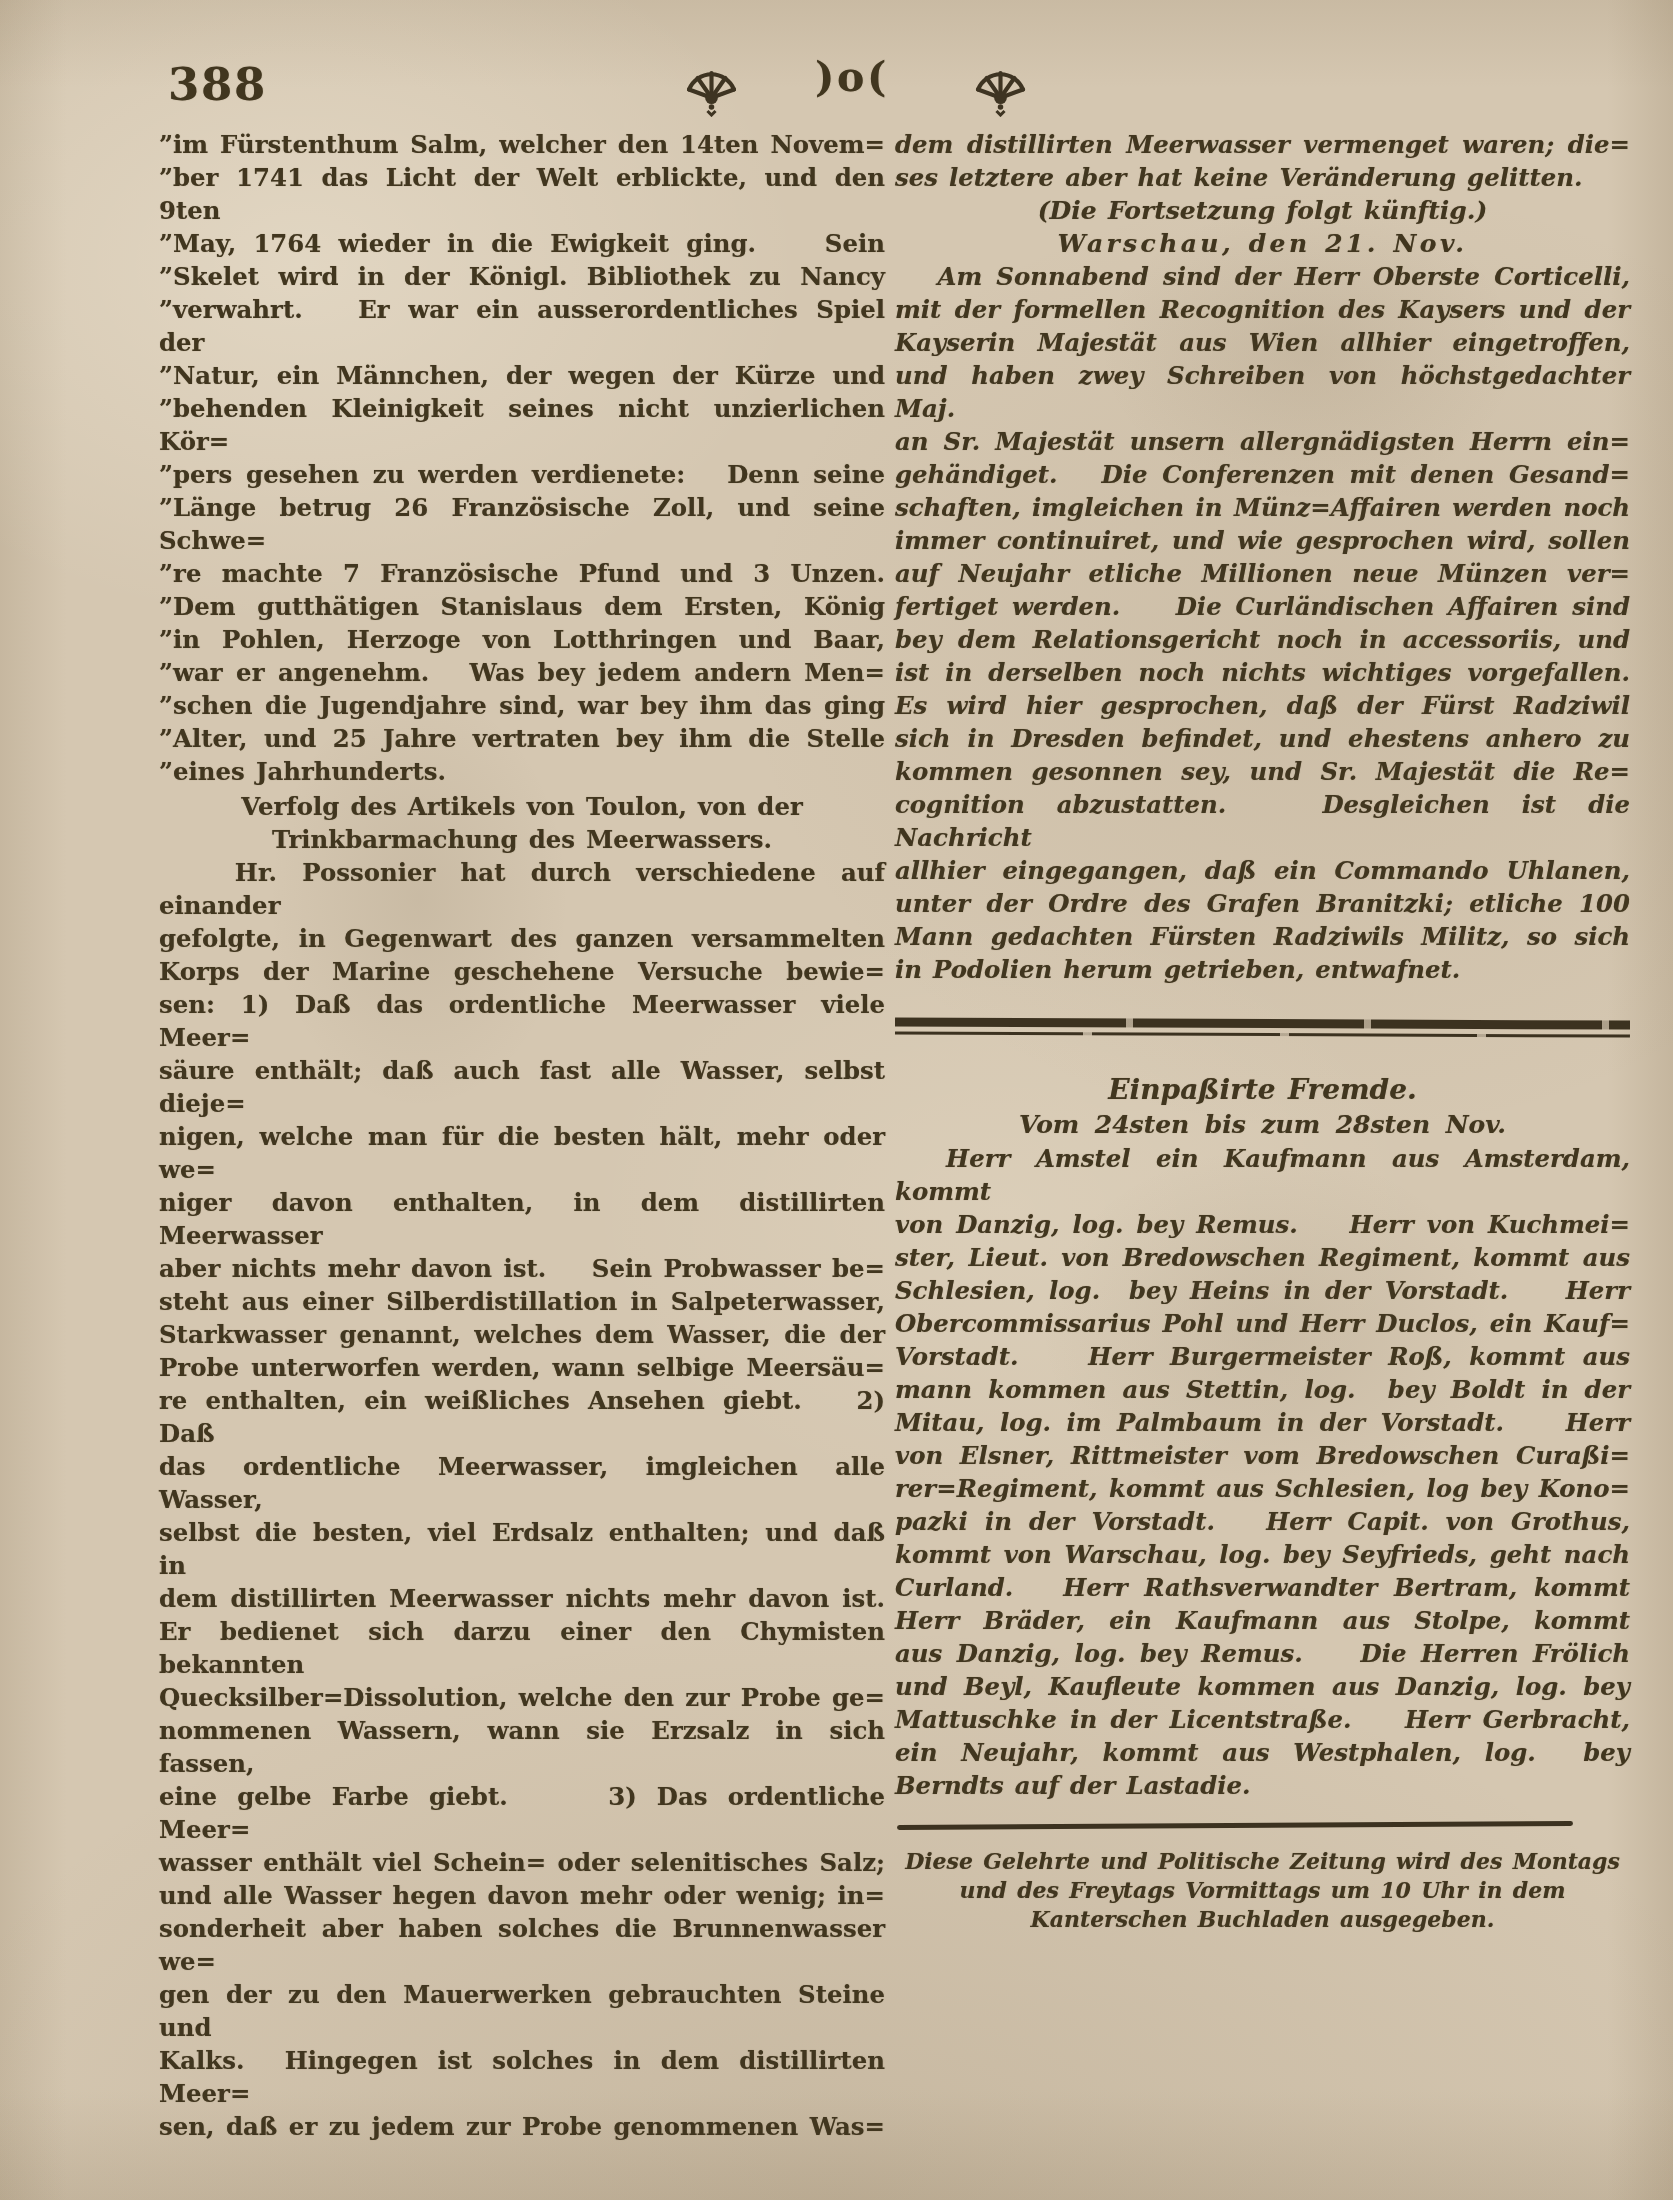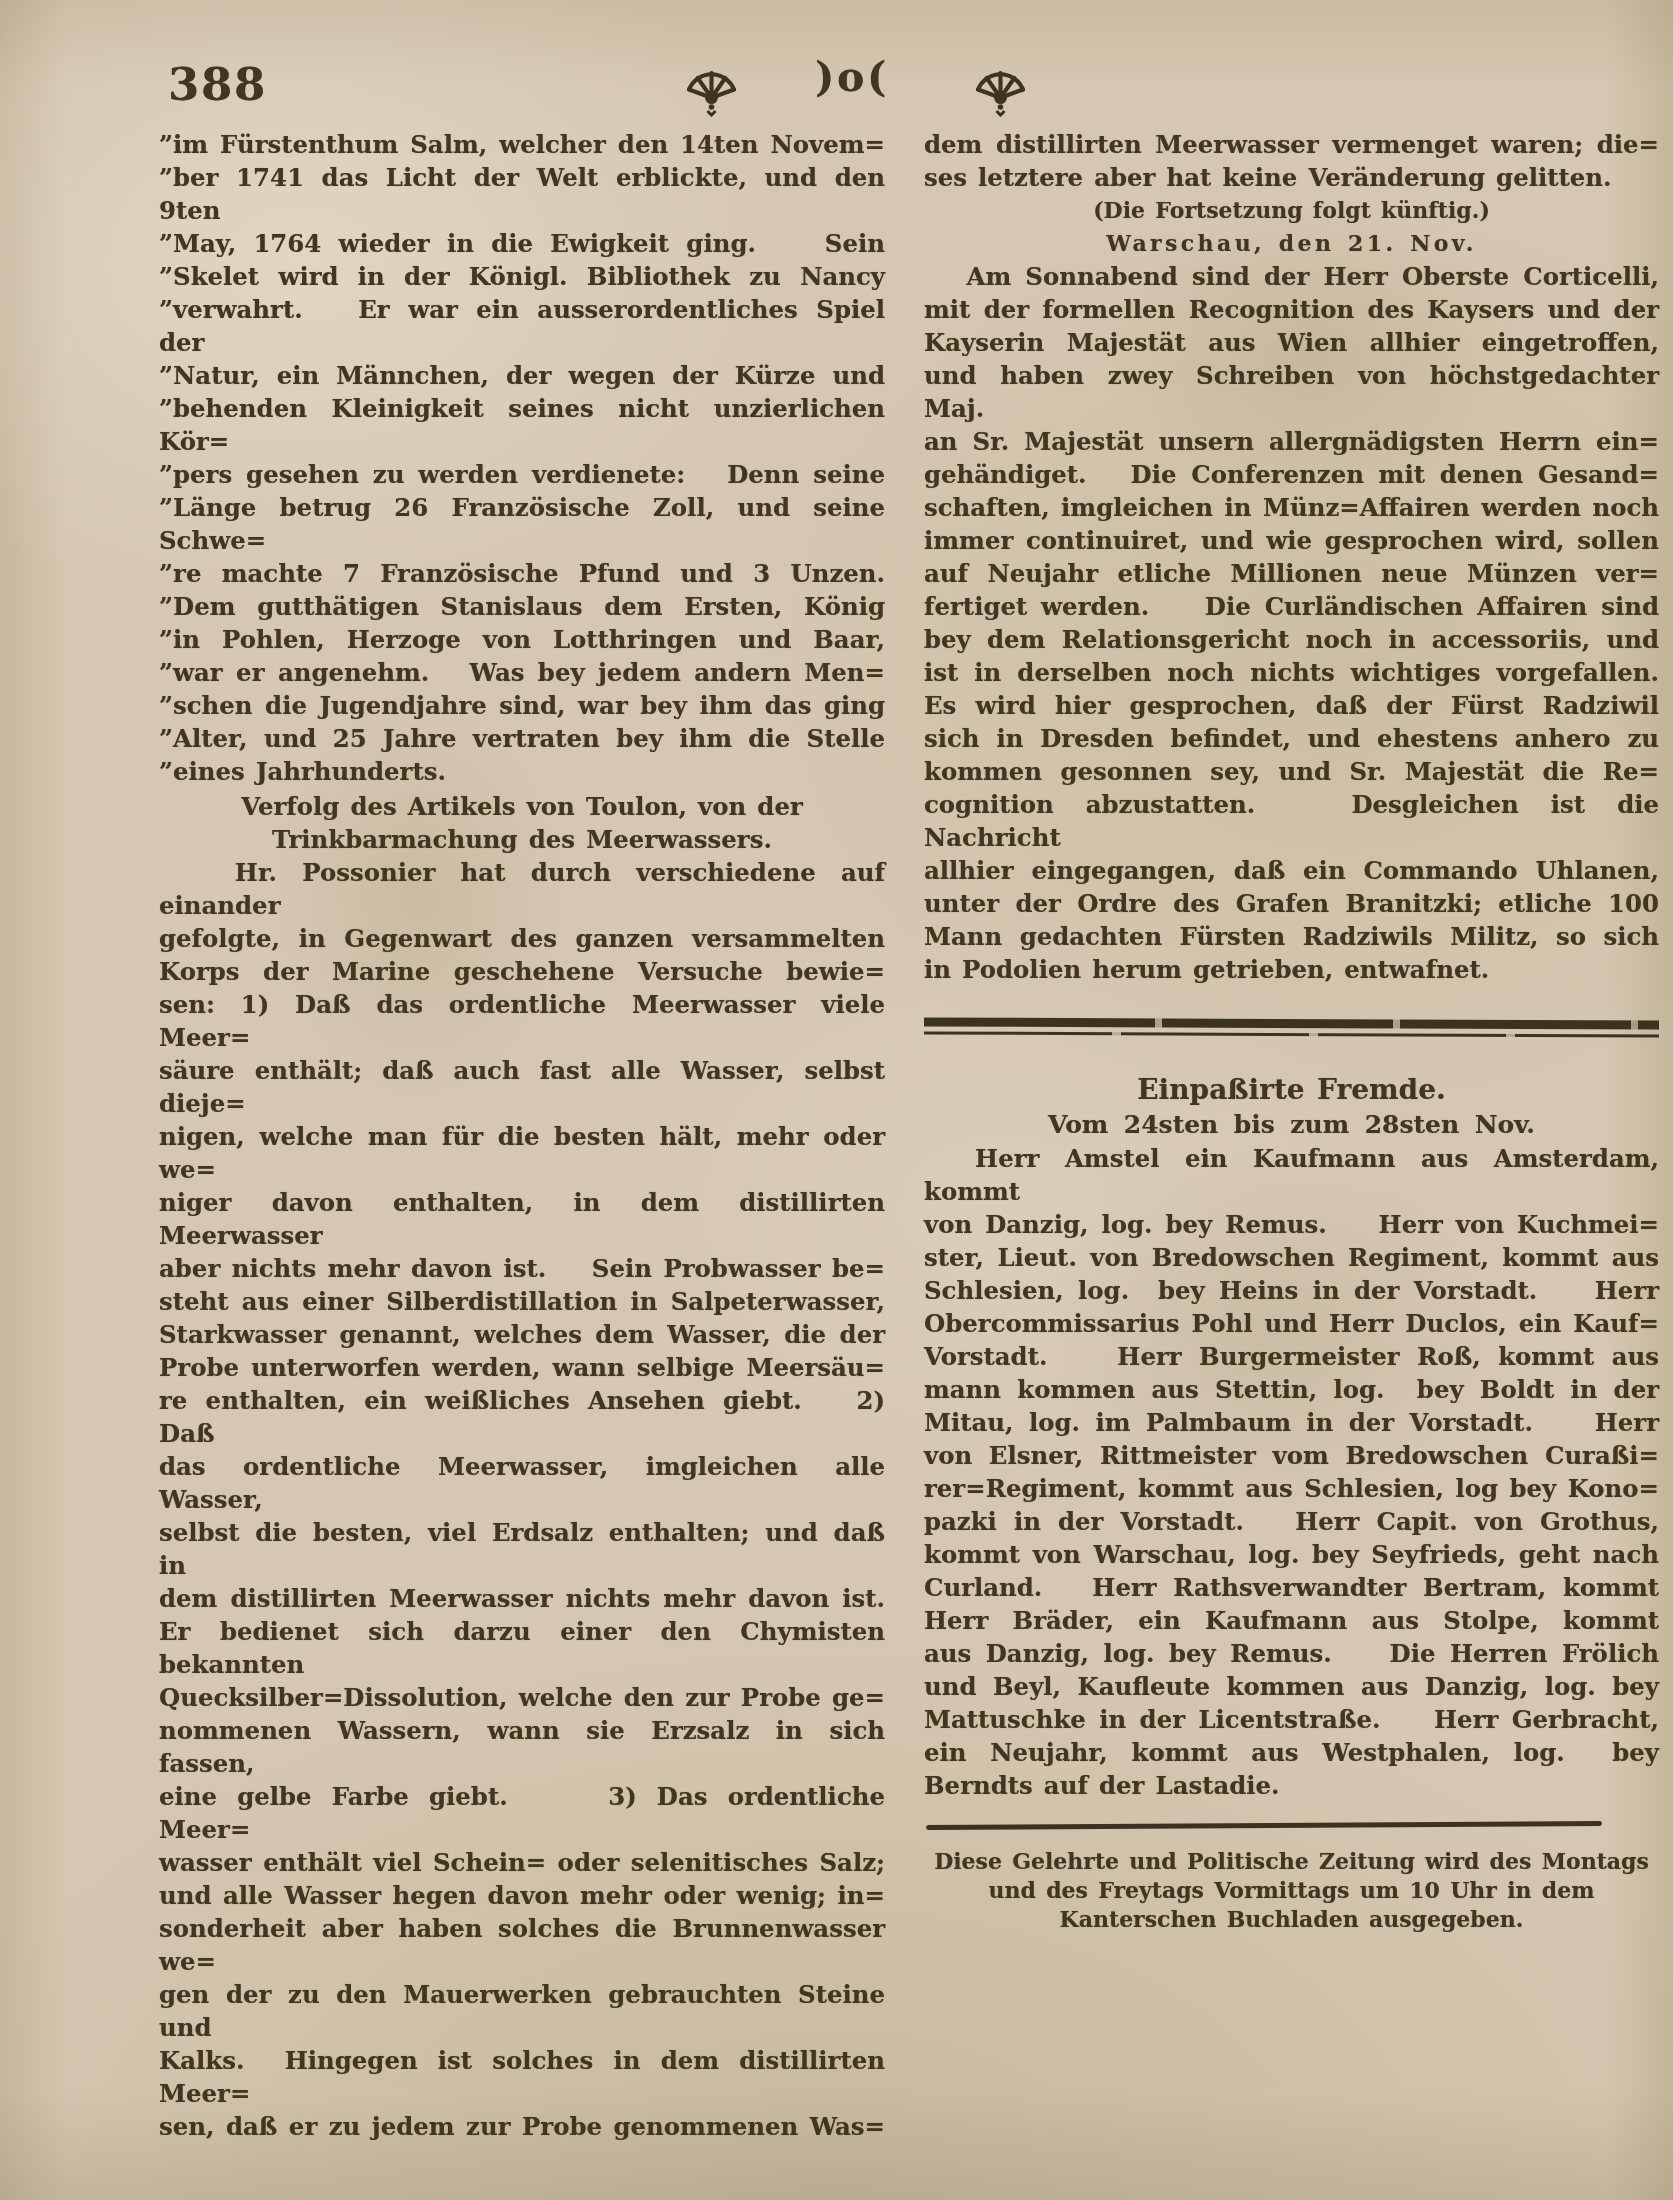--- a/index.html
+++ b/index.html
@@ -46,21 +46,21 @@
     top: 53px;
     font-size: 41px;
     font-weight: bold;
     letter-spacing: 2.6px;
   }
   .column {
     position: absolute;
     top: 128px;
   }
   .col-left  { left: 159px;  width: 726px; }
-  .col-right { left: 924px; width: 735px; }
+  .col-right { left: 895px; width: 735px; font-style: italic; }
   .lines > div {
     font-size: 24.4px;
     font-weight: bold;
     line-height: 33px;
     white-space: pre-wrap;
     word-spacing: 2.6px;
     text-shadow: 0 0 0.9px rgba(62,48,24,0.45);
   }
   .lines > div.just {
     text-align: justify;
@@ -68,21 +68,21 @@
   }
   .centered > div,
   .centered > div.just {
     text-align: center;
     text-align-last: center;
   }
   .article-heading { margin-top: 1.7px; }
   .carryover { margin-top: 0; }
   .continuation-note > div,
   .dateline > div {
-    font-size: 22px;
+    font-size: 25px;
     font-weight: bold;
     line-height: 33px;
   }
   .dateline > div { letter-spacing: 3.4px; }
   .divider {
     margin-top: 33px;
     width: 100%;
     transform: rotate(0.25deg);
   }
   .divider .bar-thick {

